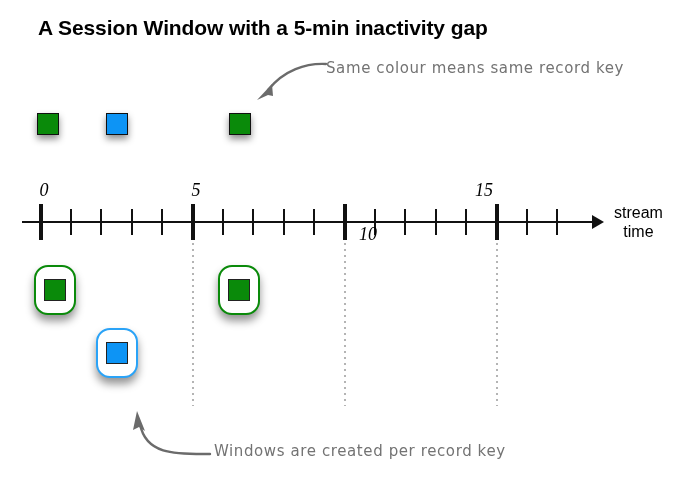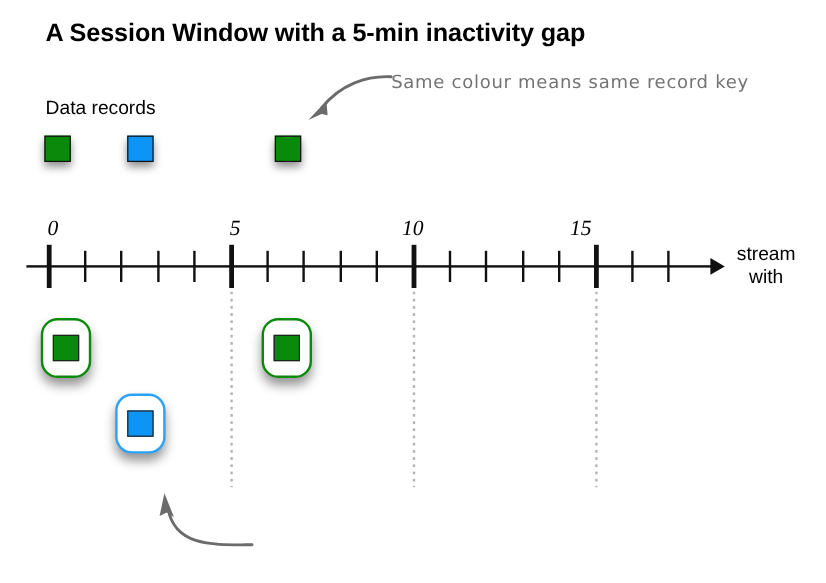--- a/index.html
+++ b/index.html
@@ -168,28 +168,28 @@
     pointer-events: none;
   }
 </style>
 </head>
 <body>
 
 <div id="stage">
 
   <div class="title">A Session Window with a 5-min inactivity gap</div>
 
-  <div class="section-label">Data records</div>
 
   <div class="handwritten annot-top">Same colour means same record key</div>
   <svg class="arrow-svg" style="left:248px; top:56px;" width="90" height="50" viewBox="0 0 90 50">
     <path d="M78 8 C58 7, 36 14, 20 34" stroke="#6b6b6b" stroke-width="2.4" fill="none" stroke-linecap="round"></path>
     <path d="M9 44 L24 28 L25 40 L20 39 Z" fill="#6b6b6b"></path>
   </svg>
 
+  <div class="handwritten annot-bot">Windows are created per record key</div>
   <svg class="arrow-svg" style="left:118px; top:406px;" width="100" height="60" viewBox="0 0 100 60">
     <path d="M92 48 C60 48, 28 50, 22 18" stroke="#6b6b6b" stroke-width="2.4" fill="none" stroke-linecap="round"></path>
     <path d="M19 5 L27 25 L21 21 L15 24 Z" fill="#6b6b6b"></path>
   </svg>
 
   <div class="record rec-green" style="left:37px;  top:113px;"></div>
   <div class="record rec-blue" style="left:106px; top:113px;"></div>
   <div class="record rec-green" style="left:229px; top:113px;"></div>
 
   <div class="axis-line"></div>
@@ -209,26 +209,26 @@
   <div class="tick tick-minor" style="left:374px;"></div>
   <div class="tick tick-minor" style="left:404px;"></div>
   <div class="tick tick-minor" style="left:435px;"></div>
   <div class="tick tick-minor" style="left:465px;"></div>
   <div class="tick tick-major" style="left:495px;"></div>
   <div class="tick tick-minor" style="left:526px;"></div>
   <div class="tick tick-minor" style="left:556px;"></div>
 
   <div class="tick-label" style="left:44px;">0</div>
   <div class="tick-label" style="left:196px;">5</div>
-  <div class="tick-label" style="left:344px;">10</div>
+  <div class="tick-label" style="left:368px;margin-top:44px;">10</div>
   <div class="tick-label" style="left:484px;text-align:right;">15</div>
 
   <div class="axis-caption">
     <div>stream</div>
-    <div>with</div>
+    <div>time</div>
   </div>
 
   <div class="guide" style="left:192px;"></div>
   <div class="guide" style="left:344px;"></div>
   <div class="guide" style="left:496px;"></div>
 
   <div class="window-box" style="left:34px; top:265px;">
     <div class="inner g"></div>
   </div>
   <div class="window-box blue" style="left:96px; top:328px;">

